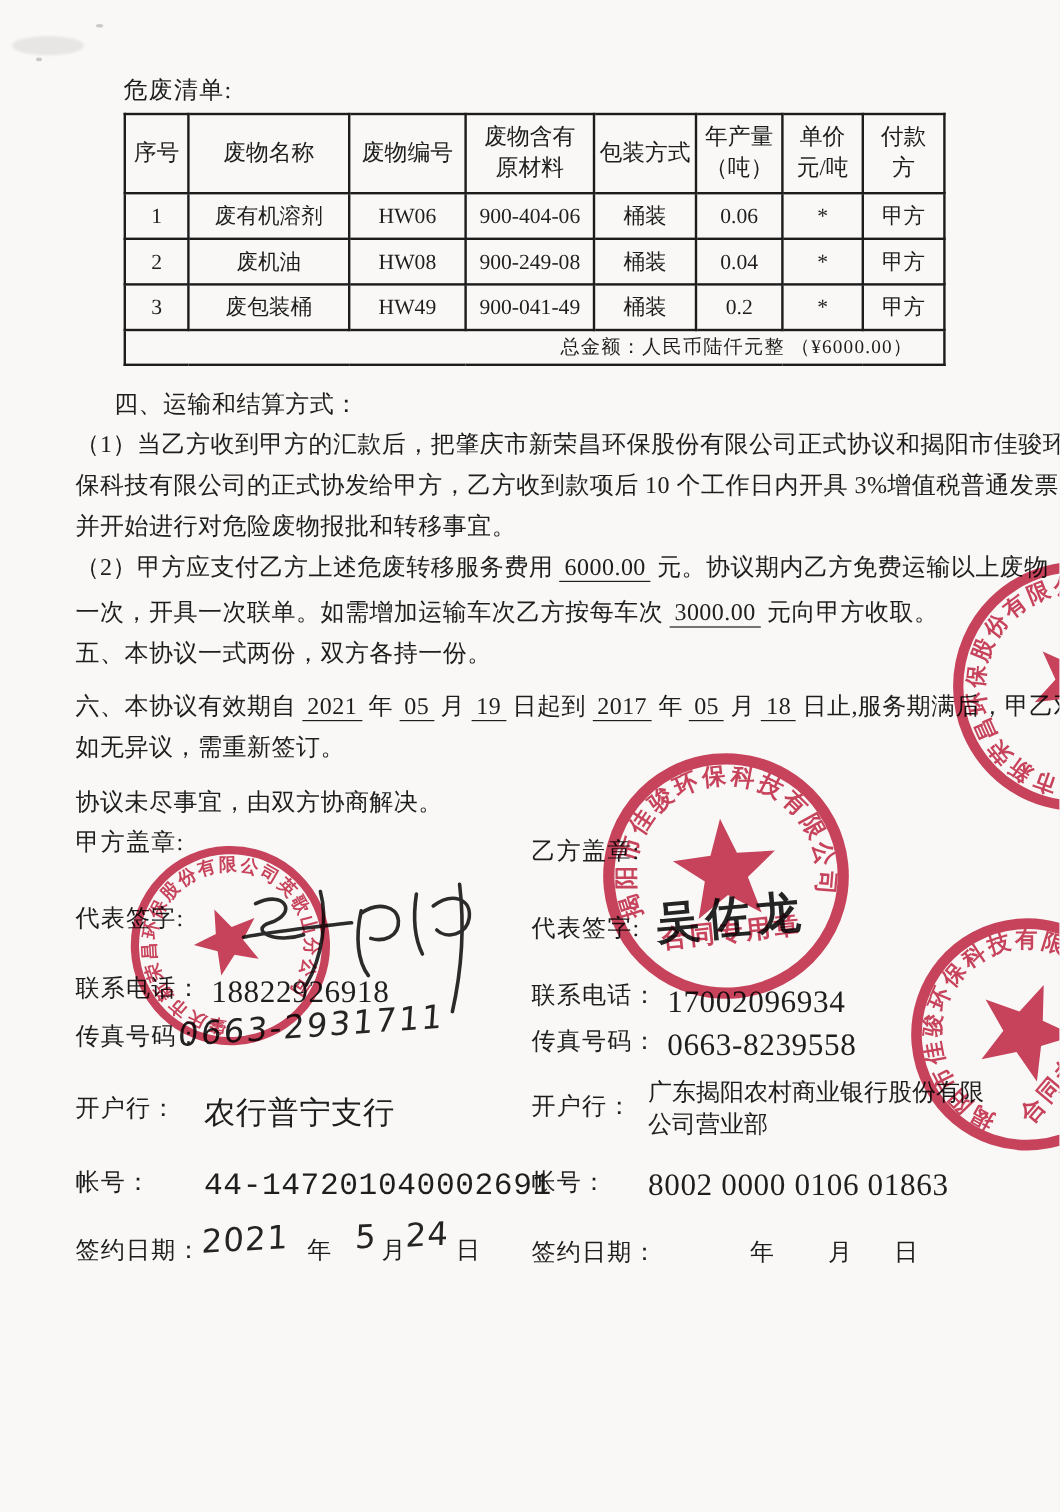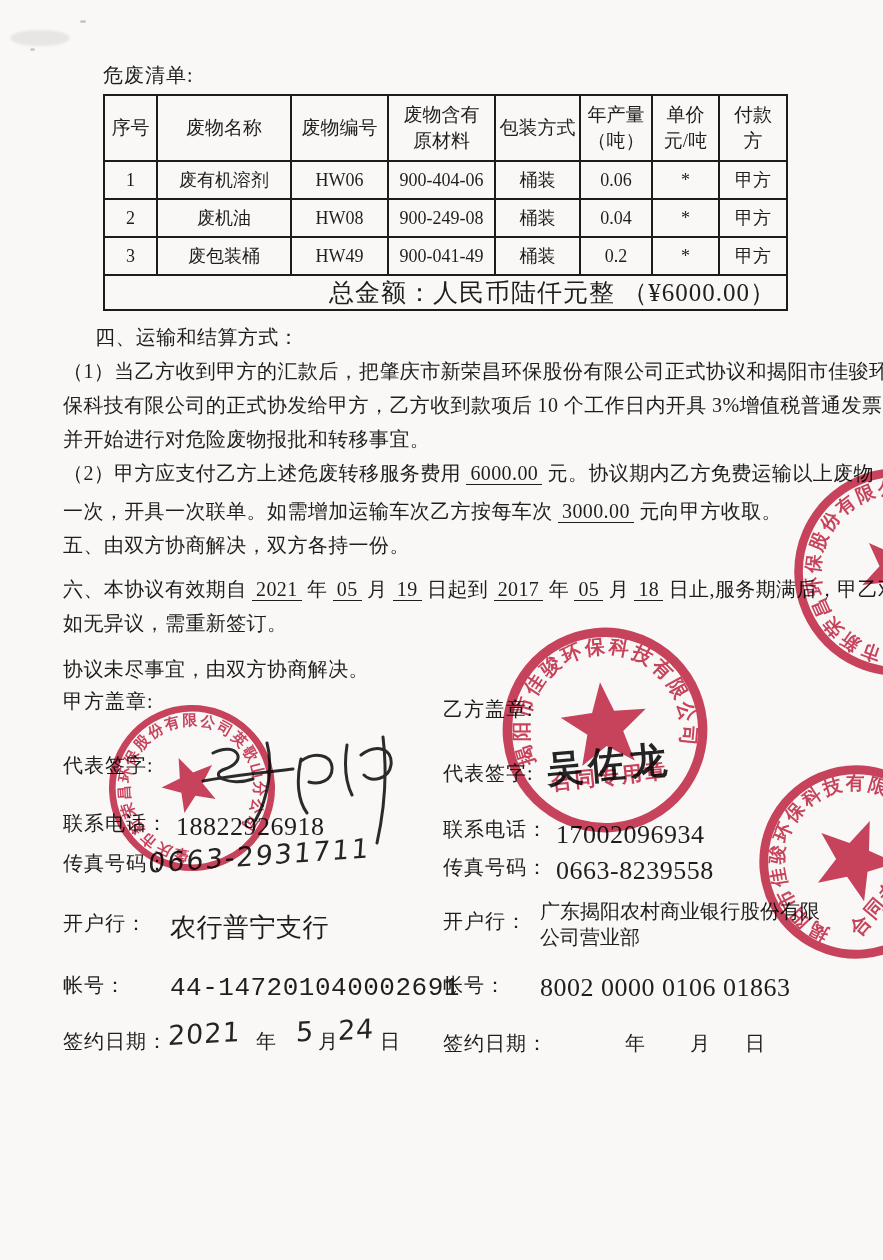--- a/index.html
+++ b/index.html
@@ -23,21 +23,21 @@
     border-collapse:collapse; table-layout:fixed;
     font-size:18px; text-align:center;
   }
   table.waste th, table.waste td {
     border:2px solid #1c1c1c; padding:0 2px;
     font-weight:normal; vertical-align:middle;
   }
   table.waste th { height:66px; white-space:pre-line; font-size:19px; line-height:26px; }
   table.waste td { height:38px; }
   table.waste td.total {
-    height:29px; text-align:right; padding-right:10px; font-size:25px; letter-spacing:1px;
+    height:29px; text-align:right; padding-right:25px; font-size:16px; letter-spacing:1px;
   }
   .c0{width:53px}.c1{width:134px}.c2{width:97px}.c3{width:107px}
   .c4{width:85px}.c5{width:72px}.c6{width:67px}.c7{width:68px}
 
   .bodytext {
     position:absolute; left:63px; top:320px; width:782px;
     font-size:20px; line-height:34px; letter-spacing:.4px;
   }
   .tline { white-space:nowrap; }
   .indent { padding-left:32px; }
@@ -135,21 +135,21 @@
   </tbody>
     </table>
 
   <div class="bodytext">
     <div class="tline indent">四、运输和结算方式：</div>
     <div class="tline">（1）当乙方收到甲方的汇款后，把肇庆市新荣昌环保股份有限公司正式协议和揭阳市佳骏环</div>
     <div class="tline">保科技有限公司的正式协发给甲方，乙方收到款项后 10 个工作日内开具 3%增值税普通发票</div>
     <div class="tline">并开始进行对危险废物报批和转移事宜。</div>
     <div class="tline"><span>（2）甲方应支付乙方上述危废转移服务费用 </span><span class="uline">6000.00</span><span> 元。协议期内乙方免费运输以上废物</span></div>
     <div class="tline mt4"><span>一次，开具一次联单。如需增加运输车次乙方按每车次 </span><span class="uline">3000.00</span><span> 元向甲方收取。</span></div>
-    <div class="tline">五、由双方协商解决，双方各持一份。</div>
+    <div class="tline">五、本协议一式两份，双方各持一份。</div>
     <div class="tline mt10"><span>六、本协议有效期自 </span><span class="uline">2021</span><span> 年 </span><span class="uline">05</span><span> 月 </span><span class="uline">19</span><span> 日起到 </span><span class="uline">2017</span><span> 年 </span><span class="uline">05</span><span> 月 </span><span class="uline">18</span><span> 日止,服务期满后，甲乙双方</span></div>
     <div class="tline">如无异议，需重新签订。</div>
     <div class="tline mt12">协议未尽事宜，由双方协商解决。</div>
   </div>
 
   <div class="lbl" style="left:63px;top:688px;">甲方盖章:</div>
   <div class="lbl" style="left:63px;top:752px;">代表签字:</div>
   <div class="lbl" style="left:63px;top:810px;">联系电话：</div>
   <div class="val" style="left:176px;top:812px;">18822926918</div>
   <div class="lbl" style="left:63px;top:850px;">传真号码：</div>

